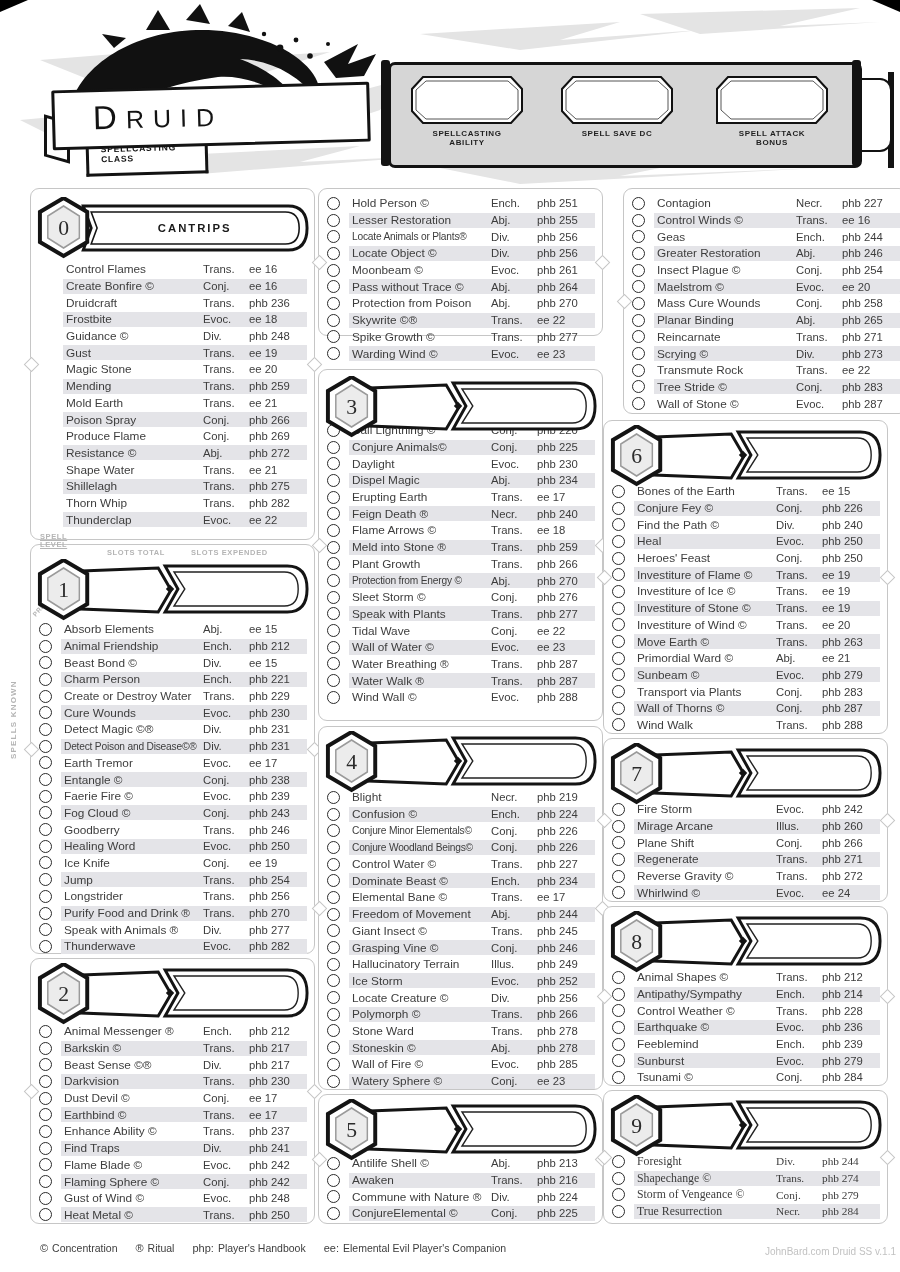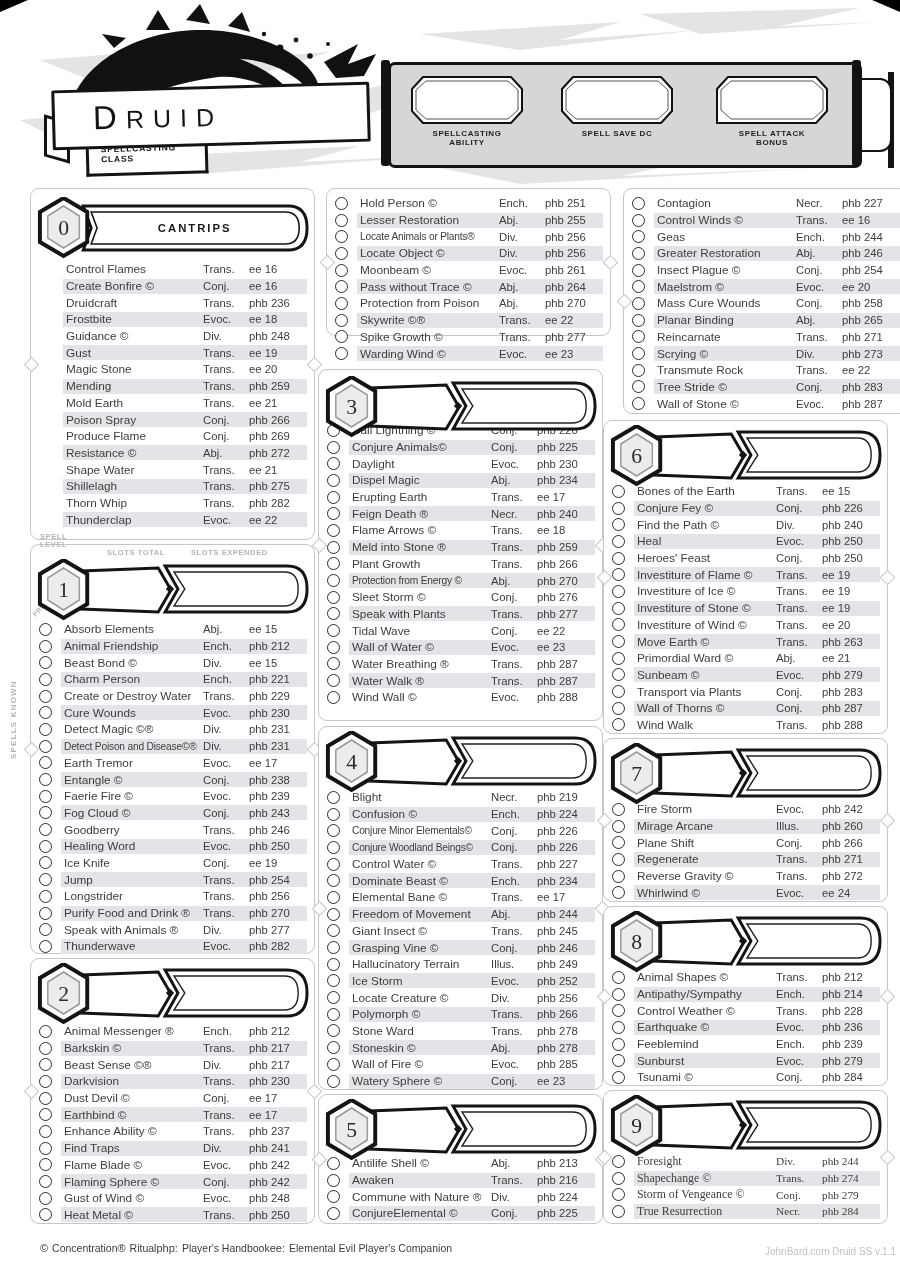--- a/index.html
+++ b/index.html
@@ -57,21 +57,21 @@
   .ref{flex:none;width:58px;font-size:11.3px}
 
   .cap{position:absolute;font-size:7.5px;letter-spacing:.6px;color:#b4b4b4;font-weight:bold;
     line-height:8px;white-space:nowrap}
   .vlabel{position:absolute;left:-22px;top:64px;height:150px;writing-mode:vertical-rl;
     transform:rotate(180deg);font-size:8px;letter-spacing:1.2px;color:#b4b4b4;font-weight:bold}
   .prep{position:absolute;left:-4px;top:52px;transform:rotate(-50deg);font-size:6.5px;
     letter-spacing:.4px;color:#b4b4b4;font-weight:bold}
 
   
-  #legend{position:absolute;left:40px;top:1242px;display:flex;font-size:10.5px;
+  #legend{position:absolute;left:40px;top:1242px;display:flex;gap:18px;font-size:10.5px;
     color:#3d3d3d;align-items:center;z-index:2}
   .sym{margin-right:4px;font-size:11px}
   #credit{position:absolute;right:4px;top:1246px;font-size:10px;color:#c2c2c2;z-index:2}
 </style>
 </head>
 <body>
 
 <div id="corner-l"></div>
 <div id="corner-r"></div>
 
@@ -285,21 +285,21 @@
       <span class="diamond dr"></span>
       <div class="banner" style="top: 14px;"><svg width="100%" height="62" viewBox="0 0 281 62" preserveAspectRatio="none">
           <path d="M48,12 L126,9 L139,31 L126,53 L48,50 Z" fill="#fff" stroke="#141414" stroke-width="3"></path>
           <path d="M133,7 L257,7 Q277,7 277,30 Q277,53 257,53 L133,53 L146,30 Z" fill="#fff" stroke="#141414" stroke-width="3"></path>
           <path d="M142,13 L254,13 Q268,13 268,30 Q268,47 254,47 L142,47 L153,30 Z" fill="none" stroke="#222" stroke-width="1.4"></path>
           <rect x="135" y="27" width="6" height="6" transform="rotate(45 138 30)" fill="#141414"></rect>
           <polygon points="30,1 54,15 54,45 30,59 6,45 6,15" fill="#fff" stroke="#141414" stroke-width="4"></polygon>
           <polygon points="30,9 46,19 46,41 30,51 14,41 14,19" fill="#ececec" stroke="#9a9a9a" stroke-width="1.5"></polygon>
           <text x="30" y="38" text-anchor="middle" font-family="Liberation Serif,serif" font-size="22" fill="#2b2b2b">1</text>
         </svg></div>
-      <div class="cap" style="left: 9px; top: -12px;">SPELL<br>LEVEL</div>
+      <div class="cap" style="left: 9px; top: -12px; text-decoration: underline;">SPELL<br>LEVEL</div>
       <div class="cap" style="left: 76px; top: 4px;">SLOTS TOTAL</div>
       <div class="cap" style="left: 160px; top: 4px;">SLOTS EXPENDED</div>
       <div class="vlabel">SPELLS KNOWN</div>
       <div class="prep">PREPARED</div>
       <div class="rows" style="top: 76px;">
         <div class="row">
           <span class="circle"></span>
           <div class="bg">
             <span class="name">Absorb Elements</span>
             <span class="school">Abj.</span>
@@ -564,21 +564,21 @@
         <div class="row shaded">
           <span class="circle"></span>
           <div class="bg">
             <span class="name">Heat Metal ©</span>
             <span class="school">Trans.</span>
             <span class="ref">phb 250</span>
           </div>
         </div>
       </div>
     </div>
-    <div class="card" style="left: 326px; top: 188px; width: 285px; height: 148px;">
+    <div class="card" style="left: 318px; top: 188px; width: 285px; height: 148px;">
       <span class="diamond dl"></span>
       <span class="diamond dr"></span>
       <div class="rows" style="top: 6px;">
         <div class="row">
           <span class="circle"></span>
           <div class="bg">
             <span class="name">Hold Person ©</span>
             <span class="school">Ench.</span>
             <span class="ref">phb 251</span>
           </div>

